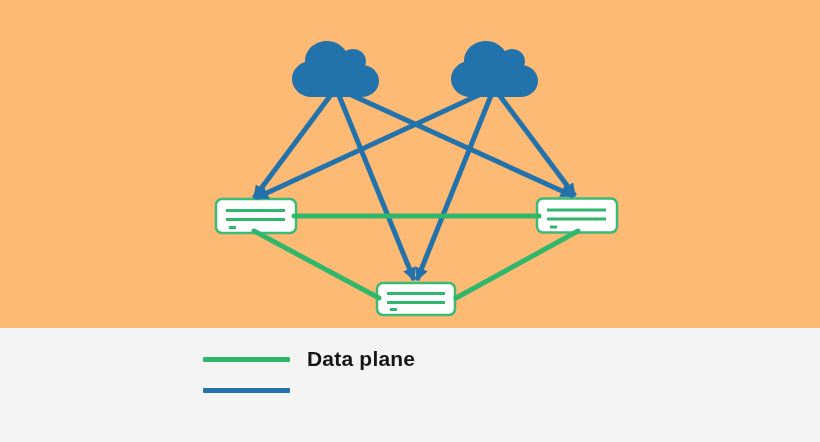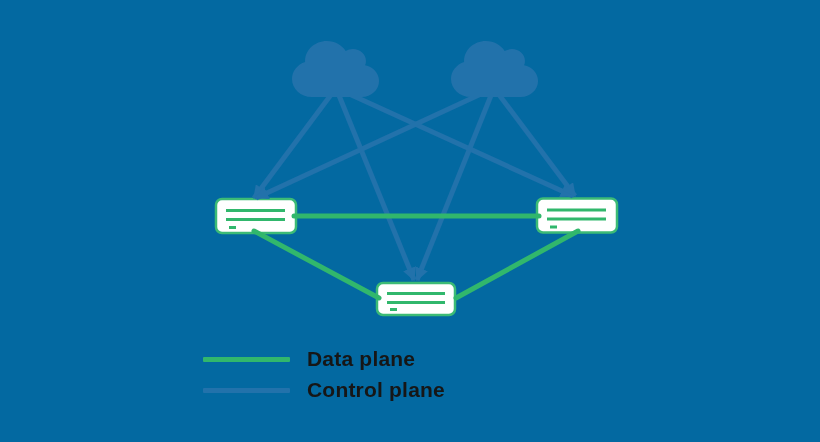--- a/index.html
+++ b/index.html
@@ -4,22 +4,22 @@
 <style>
   html, body { margin: 0; padding: 0; }
   body {
     width: 820px; height: 442px;
     font-family: "Liberation Sans", "DejaVu Sans", sans-serif;
     background: #f4f4f5;
     overflow: hidden;
   }
   .canvas {
     position: relative;
-    width: 820px; height: 442px;
-    background: #0369a1;
+    width: 820px; height: 328px;
+    background: #fdba74;
   }
   .diagram-svg { position: absolute; left: 0; top: 0; }
 
   .control-link { stroke: #2272ab; stroke-width: 5; fill: none; }
   .data-link    { stroke: #31b76c; stroke-width: 5; fill: none; stroke-linecap: round; }
   .node-box     { fill: #ffffff; stroke: #3cbb76; stroke-width: 2.5; }
   .node-line    { stroke: #31b76c; stroke-width: 3; stroke-linecap: butt; }
   .cloud-shape  { fill: #2272ab; }
 
   .legend { position: absolute; left: 203px; top: 0; width: 400px; }
@@ -87,17 +87,16 @@
     </g>
   </svg>
 
   <div class="legend">
     <div class="legend-row row-0">
       <div class="legend-swatch data"></div>
       <div class="legend-label">Data plane</div>
     </div>
     <div class="legend-row row-1">
       <div class="legend-swatch control"></div>
-      <div class="legend-label">Control plane</div>
     </div>
   </div>
 
 </div>
 
 </body></html>

